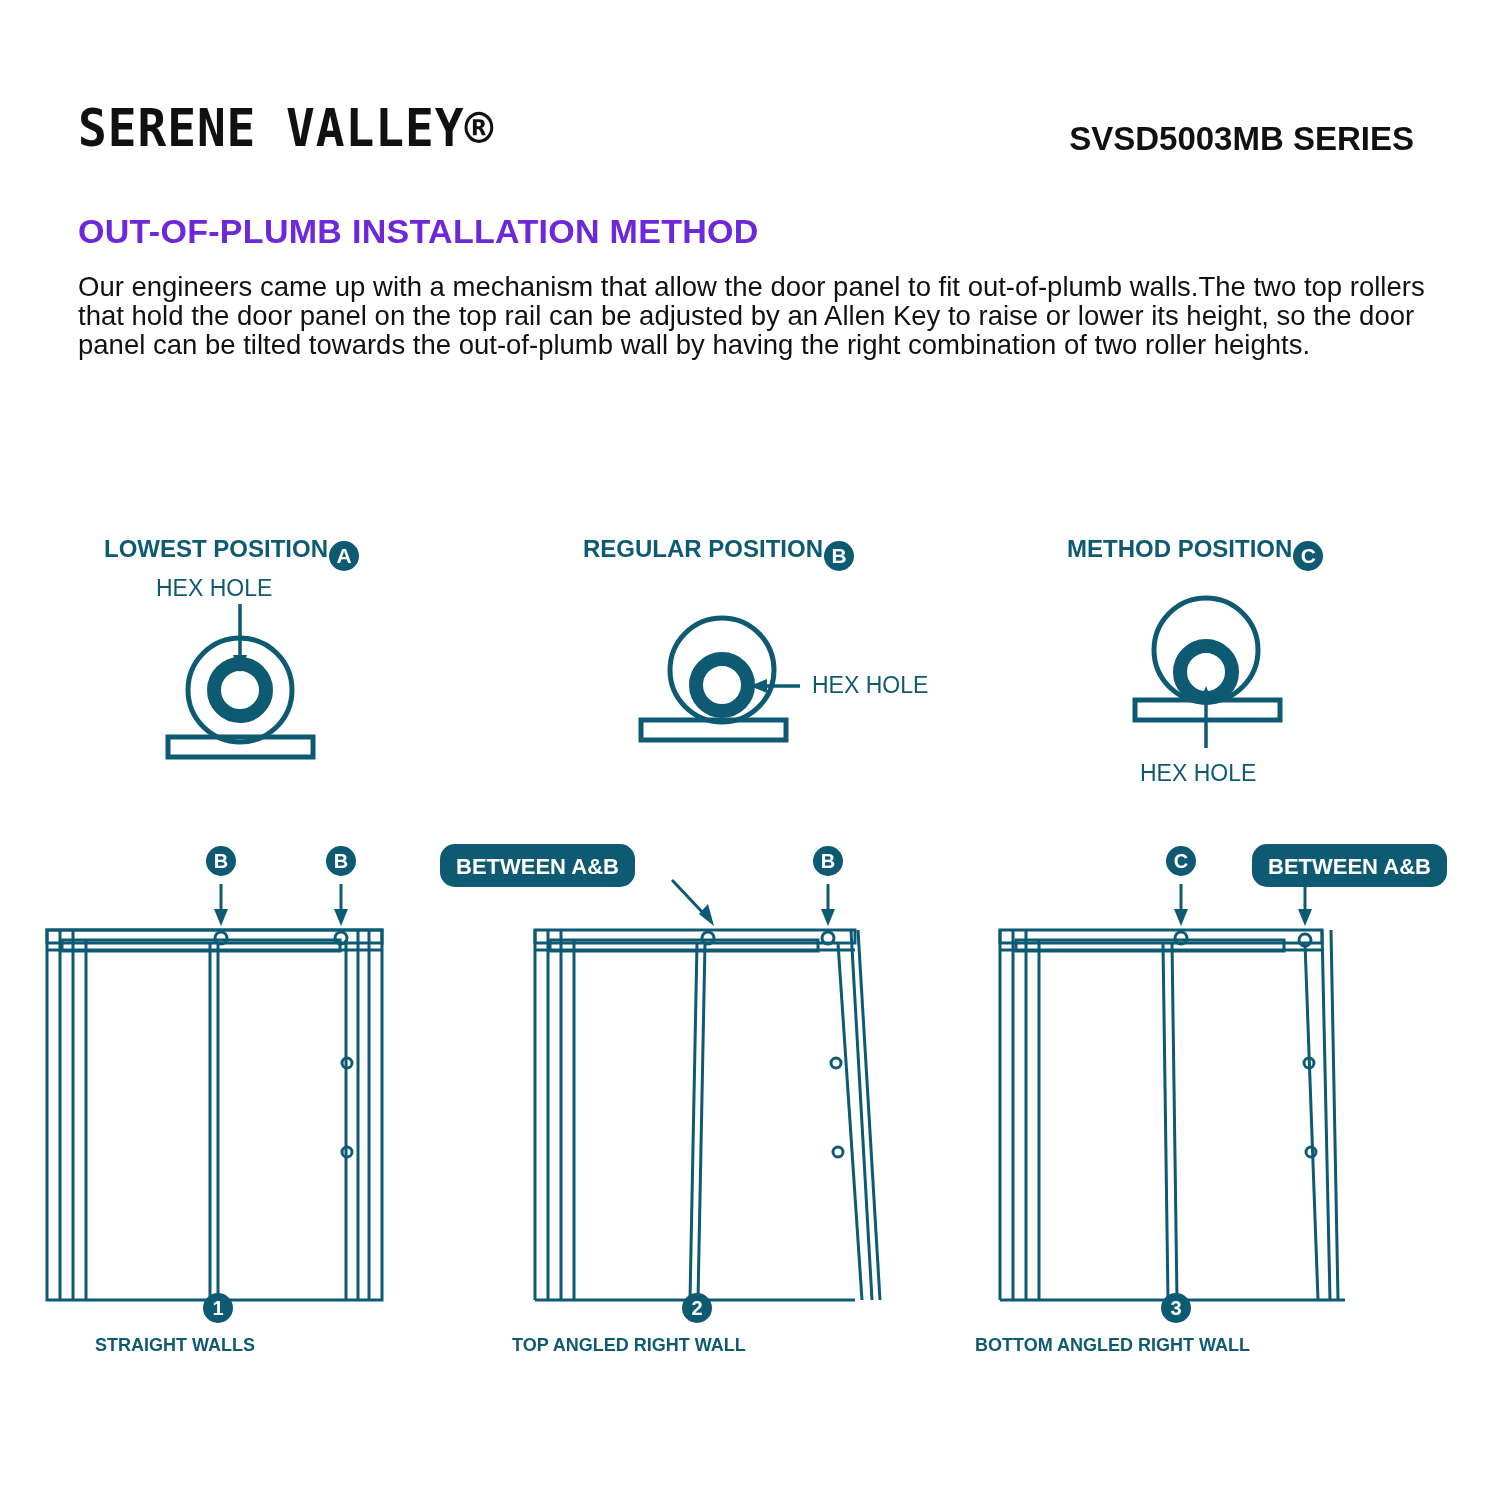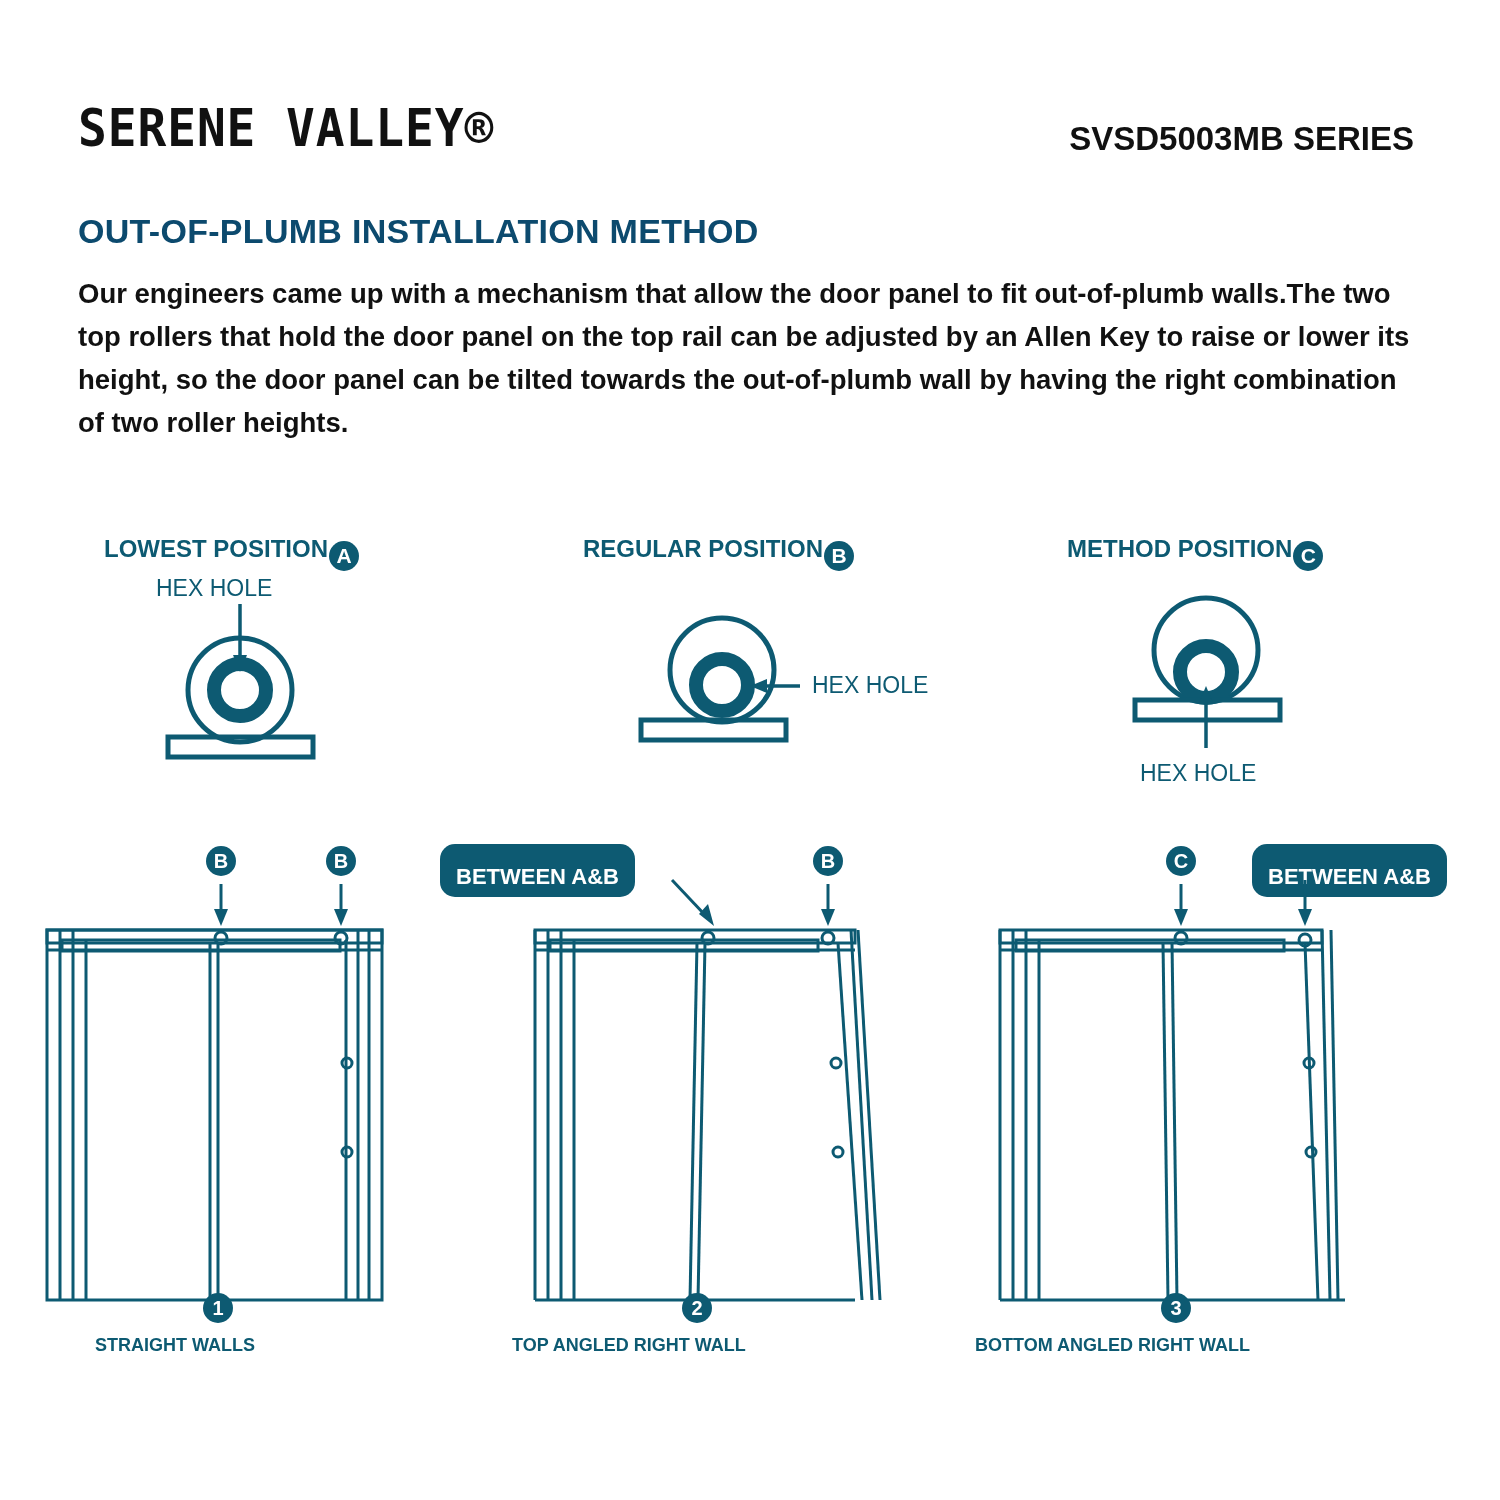--- a/index.html
+++ b/index.html
@@ -44,33 +44,32 @@
     color: #111111;
     white-space: nowrap;
   }
   .title {
     position: absolute;
     left: 78px;
     top: 212px;
     font-family: "Liberation Sans", sans-serif;
     font-size: 34px;
     font-weight: bold;
-    color: #0c4a6e;
+    color: #6d28d9;
     letter-spacing: 0.3px;
   }
   .body-text {
     position: absolute;
     left: 78px;
     top: 272px;
     width: 1350px;
     font-family: "Liberation Sans", sans-serif;
     font-size: 27.5px;
-    line-height: 43px;
+    line-height: 29px;
     color: #111111;
-    font-weight: bold;
   }
 
   
   .pos-label {
     position: absolute;
     font-family: "Liberation Sans", sans-serif;
     font-size: 24px;
     font-weight: bold;
     color: #0d5a72;
     white-space: nowrap;
@@ -98,21 +97,21 @@
     white-space: nowrap;
   }
   .pill {
     position: absolute;
     background: #0d5a72;
     color: #ffffff;
     font-family: "Liberation Sans", sans-serif;
     font-size: 22px;
     font-weight: bold;
     border-radius: 15px;
-    padding: 20px 16px 7px 16px;
+    padding: 10px 16px 7px 16px;
     white-space: nowrap;
   }
   .circle-badge {
     position: absolute;
     width: 30px;
     height: 30px;
     border-radius: 50%;
     background: #0d5a72;
     color: #fff;
     font-family: "Liberation Sans", sans-serif;

